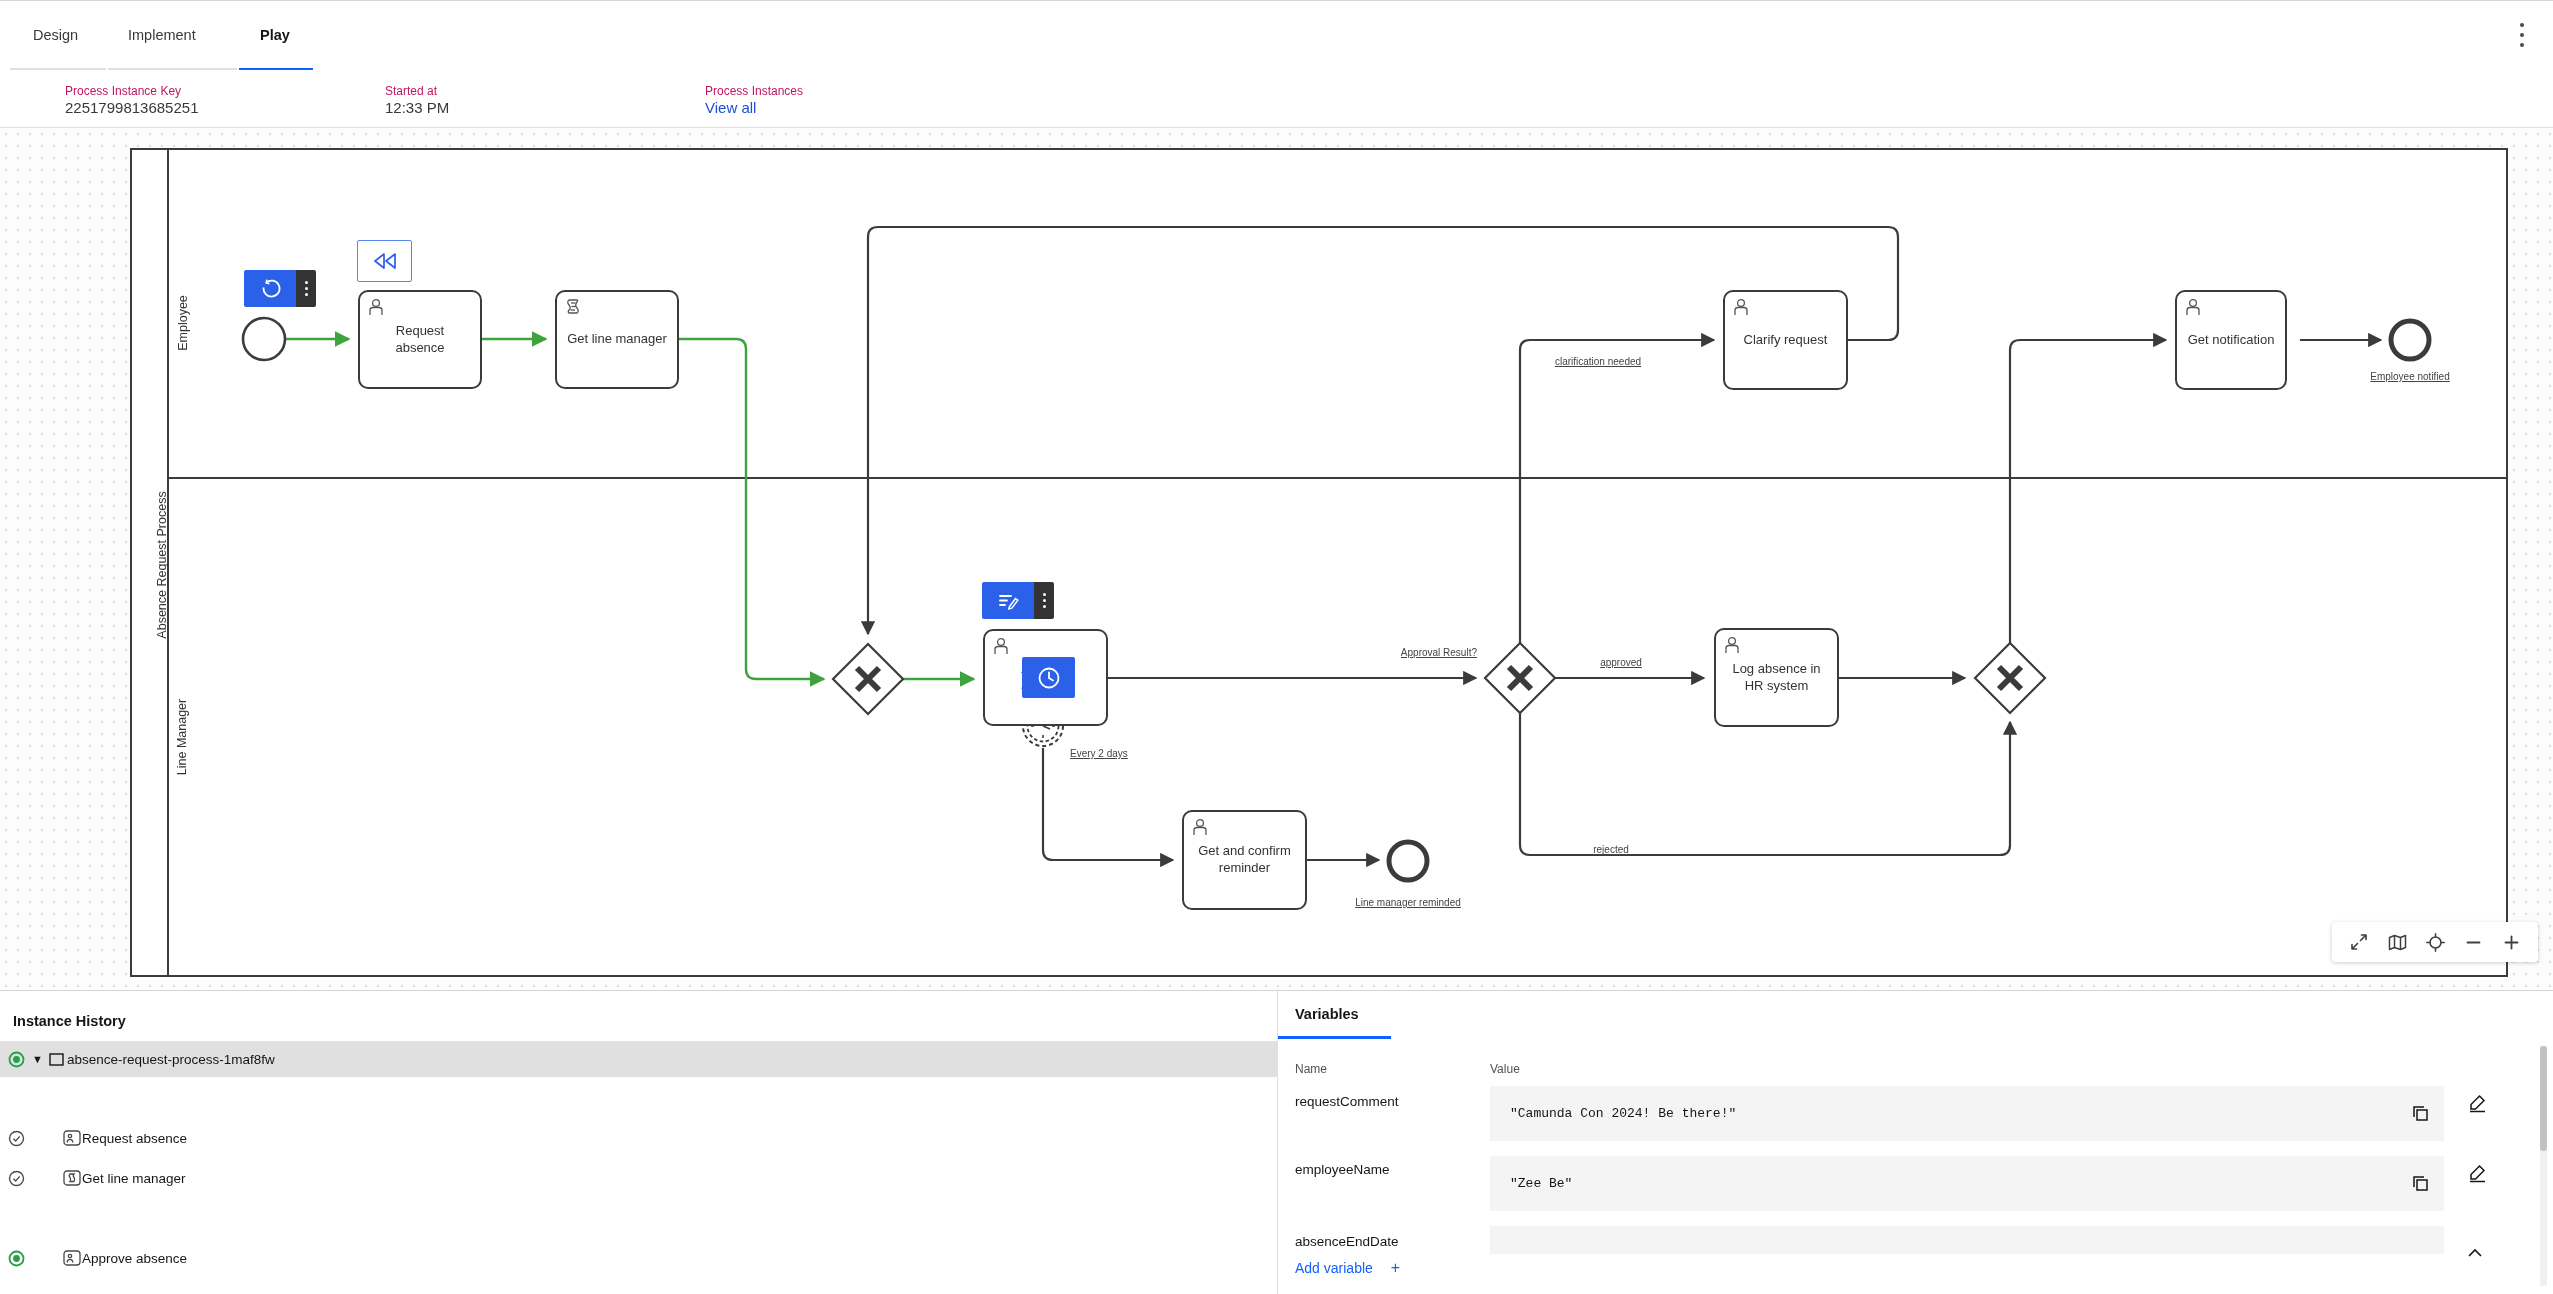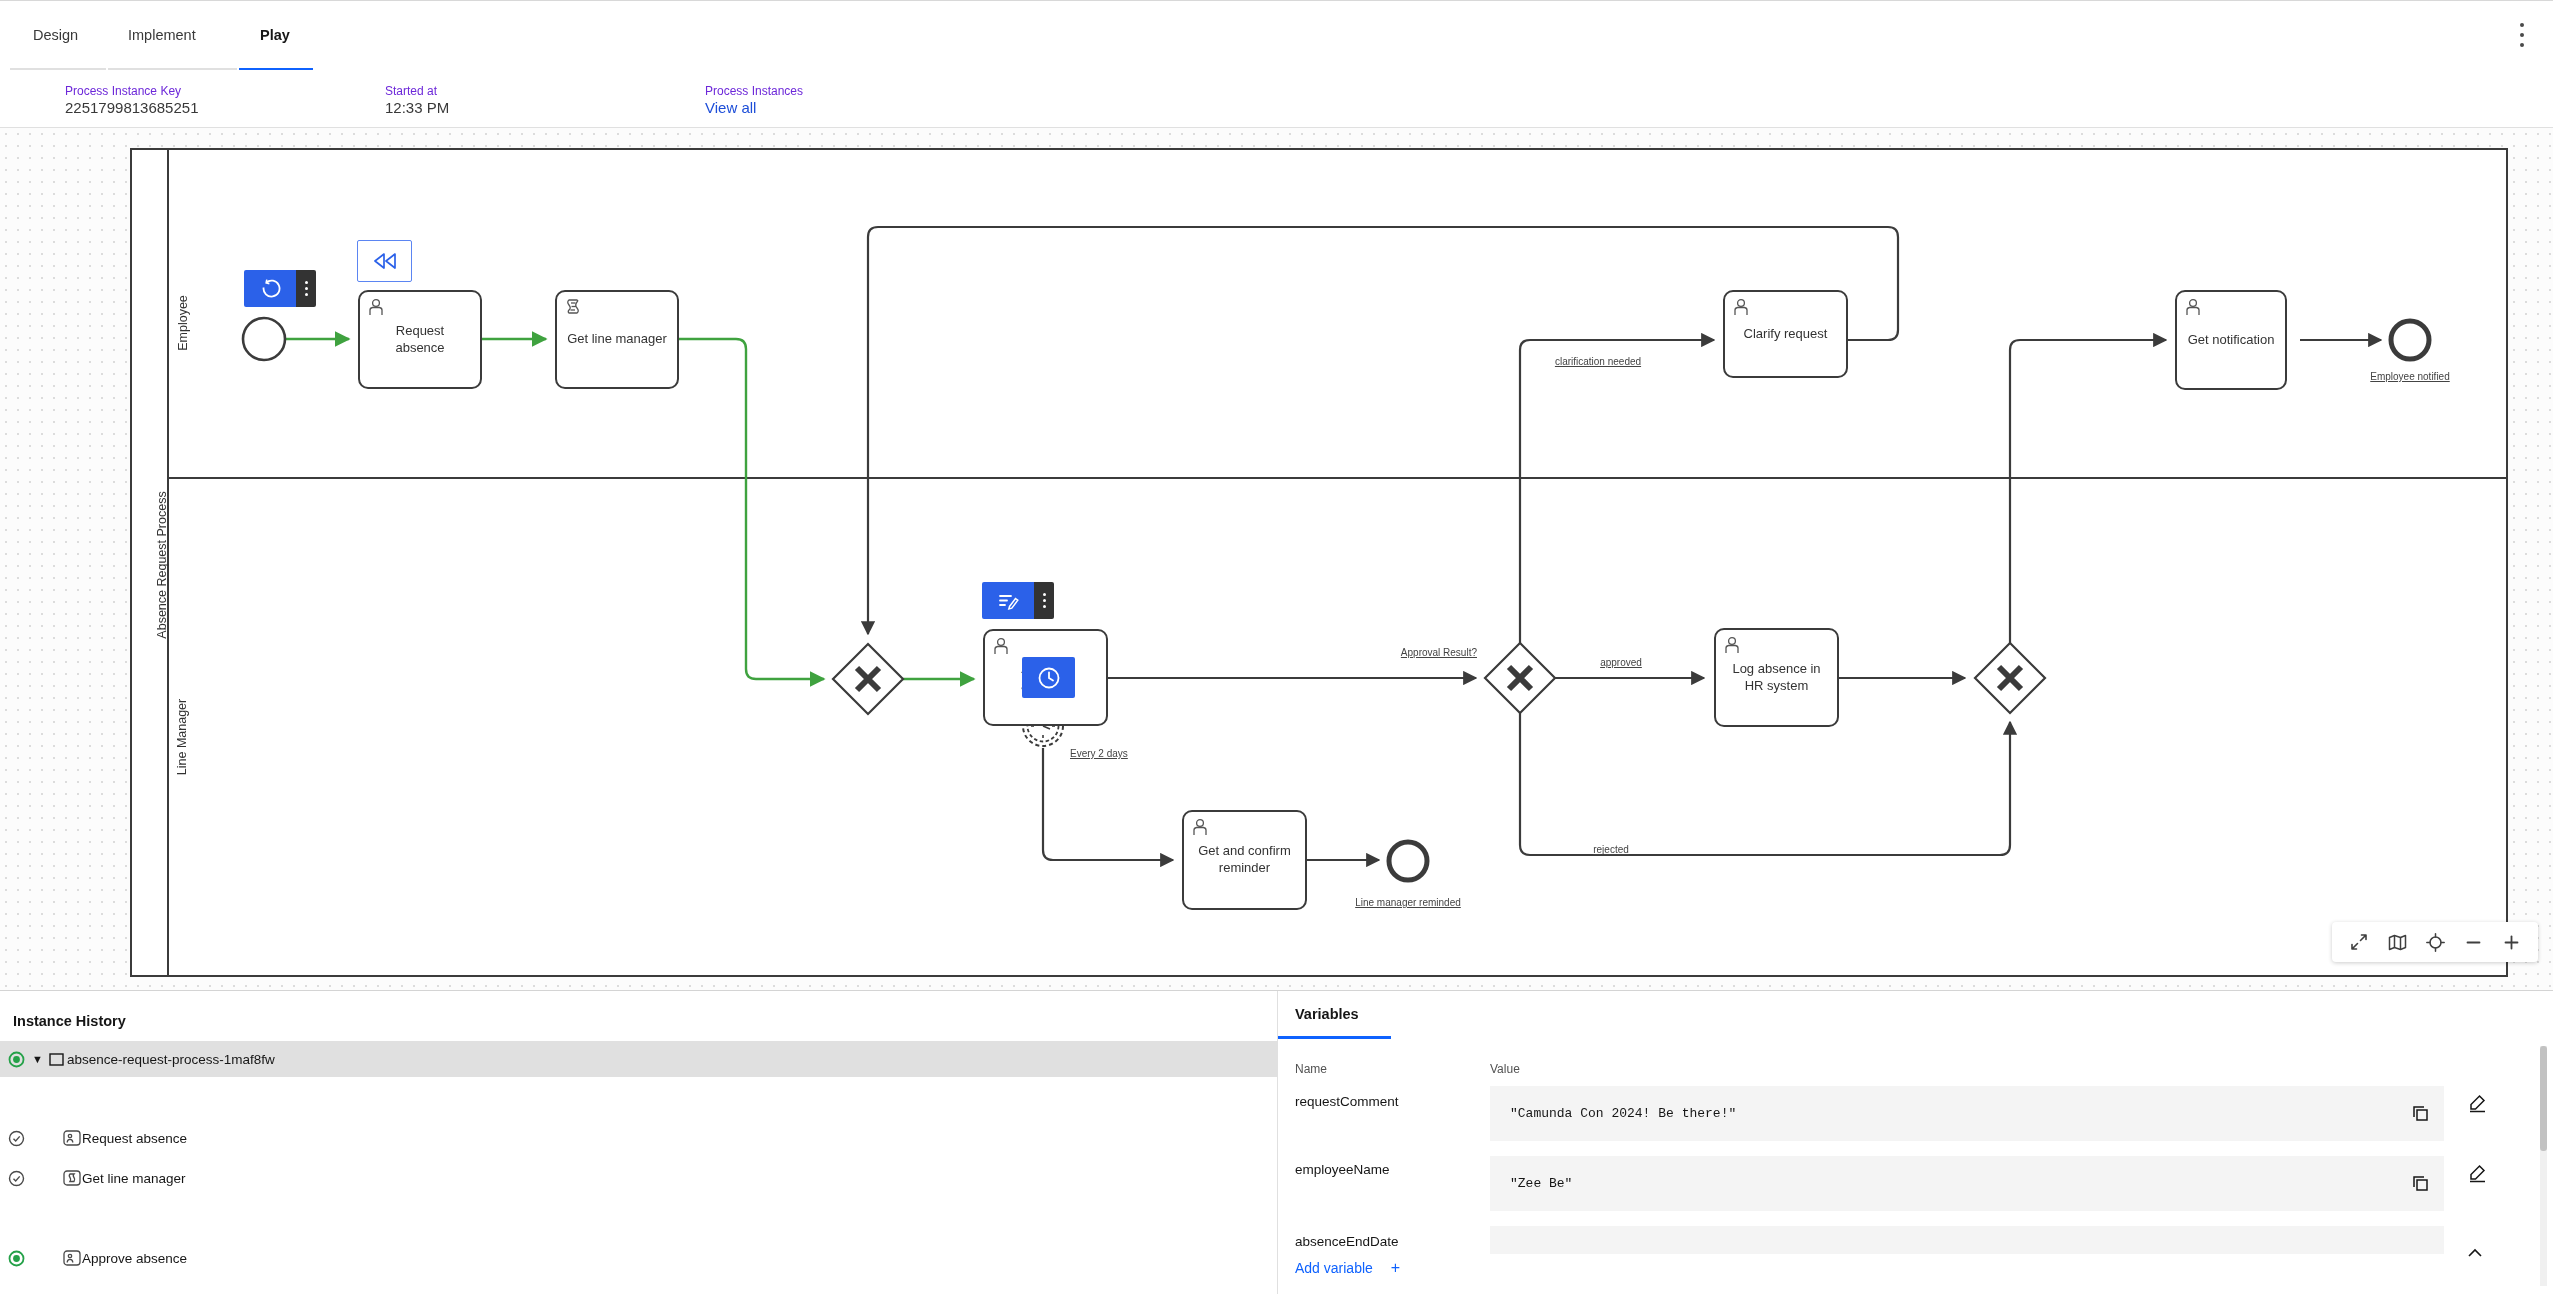--- a/index.html
+++ b/index.html
@@ -9,21 +9,21 @@
   
   #tabbar { position:absolute; left:0; top:0; width:2553px; height:70px; background:#fff; border-top:1px solid #d8d8d8; }
   .tab { position:absolute; top:26px; font-size:14.5px; color:#393939; cursor:pointer; }
   .tab.active { font-weight:bold; color:#161616; }
   .tab-underline { position:absolute; top:67px; height:3px; }
   #kebab-top { position:absolute; right:22px; top:20px; width:18px; height:28px; display:flex; flex-direction:column; align-items:center; justify-content:space-between; padding:2px 0; }
   #kebab-top i { width:4px; height:4px; border-radius:50%; background:#4a4a4a; }
 
   
   #infobar { position:absolute; left:0; top:70px; width:2553px; height:58px; background:#fff; border-bottom:1px solid #e0e0e0; }
-  .info-label { position:absolute; top:14px; font-size:12px; color:#6d28d9; }
+  .info-label { position:absolute; top:14px; font-size:12px; color:#be185d; }
   .info-value { position:absolute; top:29px; font-size:15px; color:#393939; }
   .link { color:#1d4ed8; cursor:pointer; text-decoration:none; }
   #status-green { position:absolute; left:21px; top:89px; }
 
   
   #diagram { position:absolute; left:0; top:128px; width:2553px; height:862px; background:#fcfcfc;
     background-image:radial-gradient(#dcdcdc 1.1px, transparent 1.1px); background-size:12px 12px; }
   #pool { position:absolute; left:130px; top:20px; width:2378px; height:829px; background:#fff; border:2px solid #3b3b3b; }
   #pool-band { position:absolute; left:0; top:0; width:37px; height:100%; border-right:2px solid #3b3b3b; }
   .vlabel { position:absolute; transform:rotate(-90deg); transform-origin:center; white-space:nowrap; font-size:12.5px; color:#333; }
@@ -190,21 +190,21 @@
   </div>
   <div class="task" style="left:555px;top:162px;width:124px;height:99px">
     <svg class="ticon" width="20" height="20" viewBox="0 0 20 20" fill="none" stroke="#555" stroke-width="1.3">
       <path d="M6,3 Q3.5,5 6,8 Q8.5,11 6,13 Q4.5,14.8 6,16 L14,16 Q16.5,14 14,11 Q11.5,8 14,5 Q15.5,3.5 14,3 Z"></path>
       <line x1="8" y1="6" x2="12.5" y2="6"></line>
         <line x1="8.5" y1="9.5" x2="13" y2="9.5"></line>
         <line x1="7.5" y1="13" x2="12" y2="13"></line>
     </svg>
     <span>Get line manager</span>
   </div>
-  <div class="task" style="left:1723px;top:162px;width:125px;height:88px">
+  <div class="task" style="left:1723px;top:162px;width:125px;height:100px">
     <svg class="ticon" width="20" height="20" viewBox="0 0 20 20" fill="none" stroke="#555" stroke-width="1.3">
       <circle cx="10" cy="6" r="3.4"></circle>
         <path d="M4,18 V13 Q4,11 6.5,10.5 L13.5,10.5 Q16,11 16,13 V18"></path>
     </svg>
     <span>Clarify request</span>
   </div>
   <div class="task" style="left:2175px;top:162px;width:112px;height:100px">
     <svg class="ticon" width="20" height="20" viewBox="0 0 20 20" fill="none" stroke="#555" stroke-width="1.3">
       <circle cx="10" cy="6" r="3.4"></circle>
         <path d="M4,18 V13 Q4,11 6.5,10.5 L13.5,10.5 Q16,11 16,13 V18"></path>

